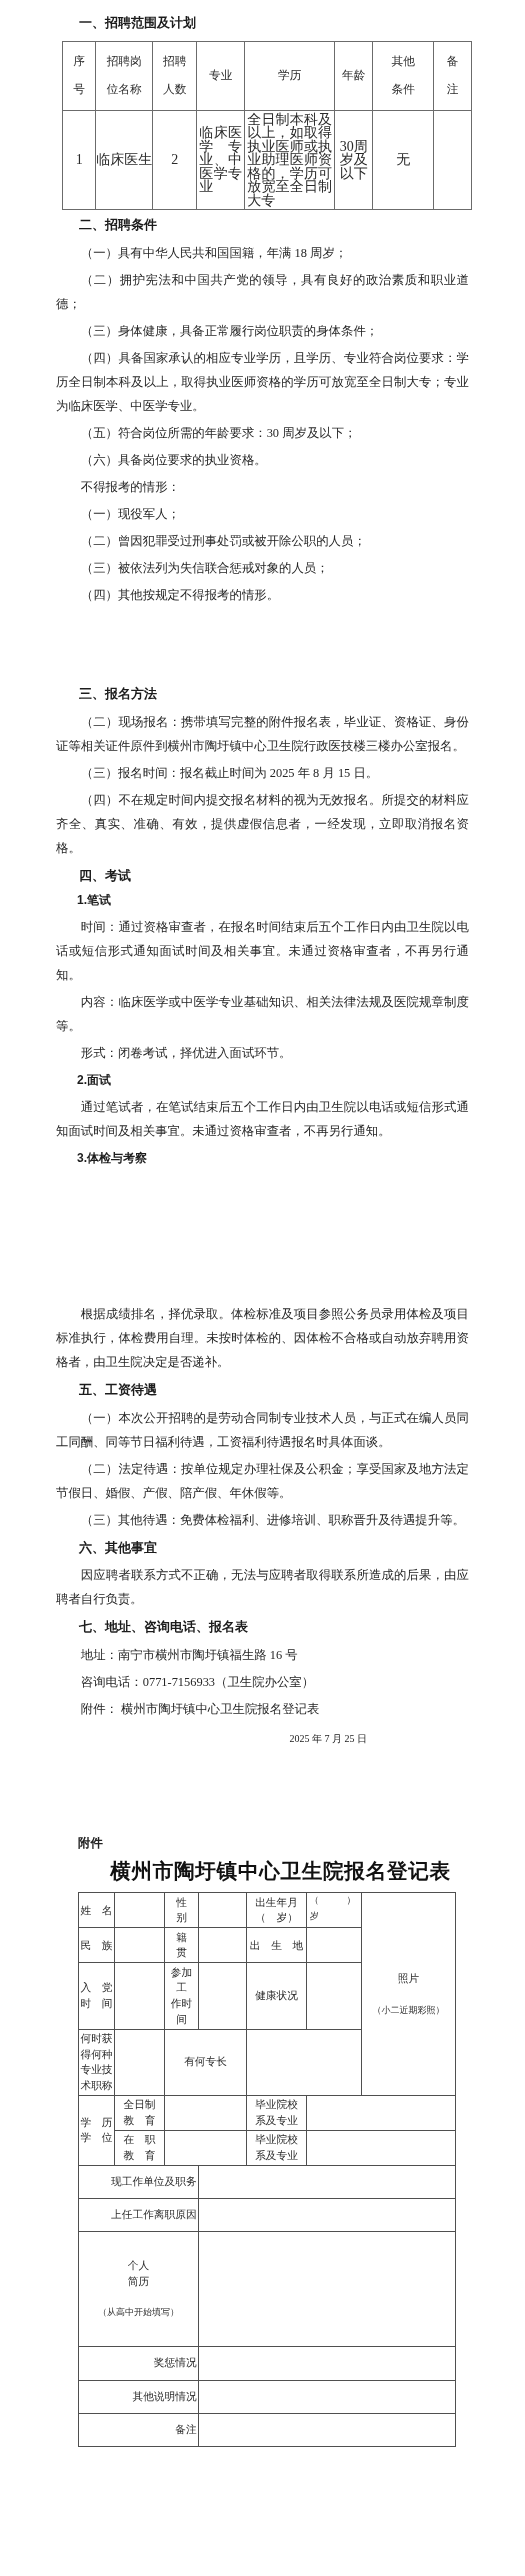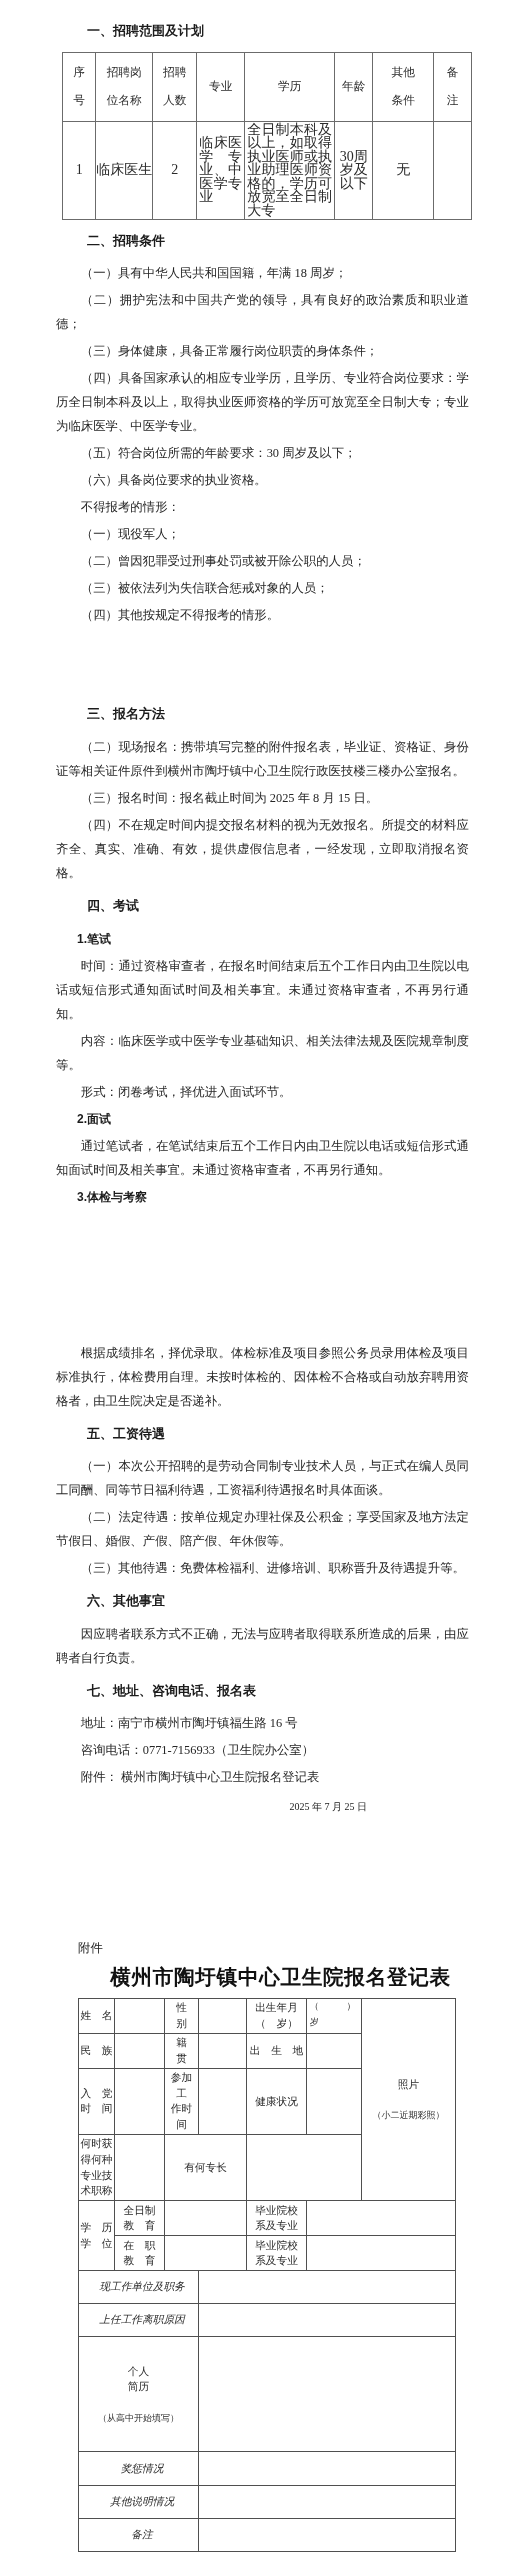--- a/index.html
+++ b/index.html
@@ -4,21 +4,21 @@
 <style>
   html,body{margin:0;padding:0;}
   body{
     width:525px;height:2576px;background:#ffffff;color:#222;
     font-family:"Liberation Serif","DejaVu Serif",serif;
     overflow:hidden;
   }
   .doc{box-sizing:border-box;width:525px;padding:10px 53px 0 53px;}
   .sec{
     font-family:"Liberation Sans","DejaVu Sans",sans-serif;
-    font-weight:bold;font-size:13px;line-height:25.6px;margin:8px;
+    font-weight:bold;font-size:13px;line-height:25.6px;margin:0;
     text-indent:2em;color:#1c1c1c;
   }
   .body{
     font-size:12.4px;line-height:24px;margin:3px;text-align:justify;
     text-indent:2em;color:#262626;
   }
   .sub{
     font-family:"Liberation Sans","DejaVu Sans",sans-serif;
     font-weight:bold;font-size:12px;line-height:24px;margin:0;
     text-indent:2em;color:#1c1c1c;
@@ -36,34 +36,34 @@
   }
   .recruit td{
     font-size:14px;line-height:13.5px;vertical-align:middle;text-align:center;
     height:77px;color:#2a2a2a;
   }
   .recruit td.just{text-align:justify;padding:1.4px 2.1px;}
   
   .sig{font-size:12.8px;line-height:24px;margin:41px 0 0 0;text-align:right;padding-right:75px;}
   .date{font-size:10px;line-height:24px;margin:5.7px 0 0 0;text-align:right;padding-right:105px;}
   
-  .annex-label{font-size:12.4px;line-height:24px;margin:117px 0 0 0;padding-left:25px;}
+  .annex-label{font-size:12.4px;line-height:24px;margin:80px 0 0 0;padding-left:25px;font-weight:bold;}
   .form-title{
     font-weight:bold;font-size:20.6px;line-height:28px;margin:2.8px 0 0 39px;
     width:377px;text-align:center;color:#111;letter-spacing:0.7px;
   }
   table.form{
     border-collapse:collapse;table-layout:fixed;width:377px;
     margin:7px 0 0 25px;
   }
   .form td{
     border:0.7px solid #4f4f4f;font-size:10.7px;line-height:15.6px;color:#2a2a2a;
     text-align:center;vertical-align:middle;white-space:pre-line;padding:1.4px;
   }
-  .form td.lbl-left{text-align:center;padding-left:8.5px;white-space:normal;font-style:italic;}
+  .form td.lbl-left{text-align:right;padding-left:8.5px;white-space:normal;}
   .form td.va-bottom{vertical-align:bottom;text-align:left;font-size:9.2px;padding:0 1.4px 2.8px 2.8px;}
   .form .small-note{font-size:9px;line-height:14px;}
   .r48{height:34px}.r46{height:33px}.r50{height:36px}.r80{height:57px}.r162{height:115px}
   .gap1{margin-top:74px;}
   .gap2{margin-top:132px;}
 </style>
 </head>
 <body>
 
 <div class="doc">

